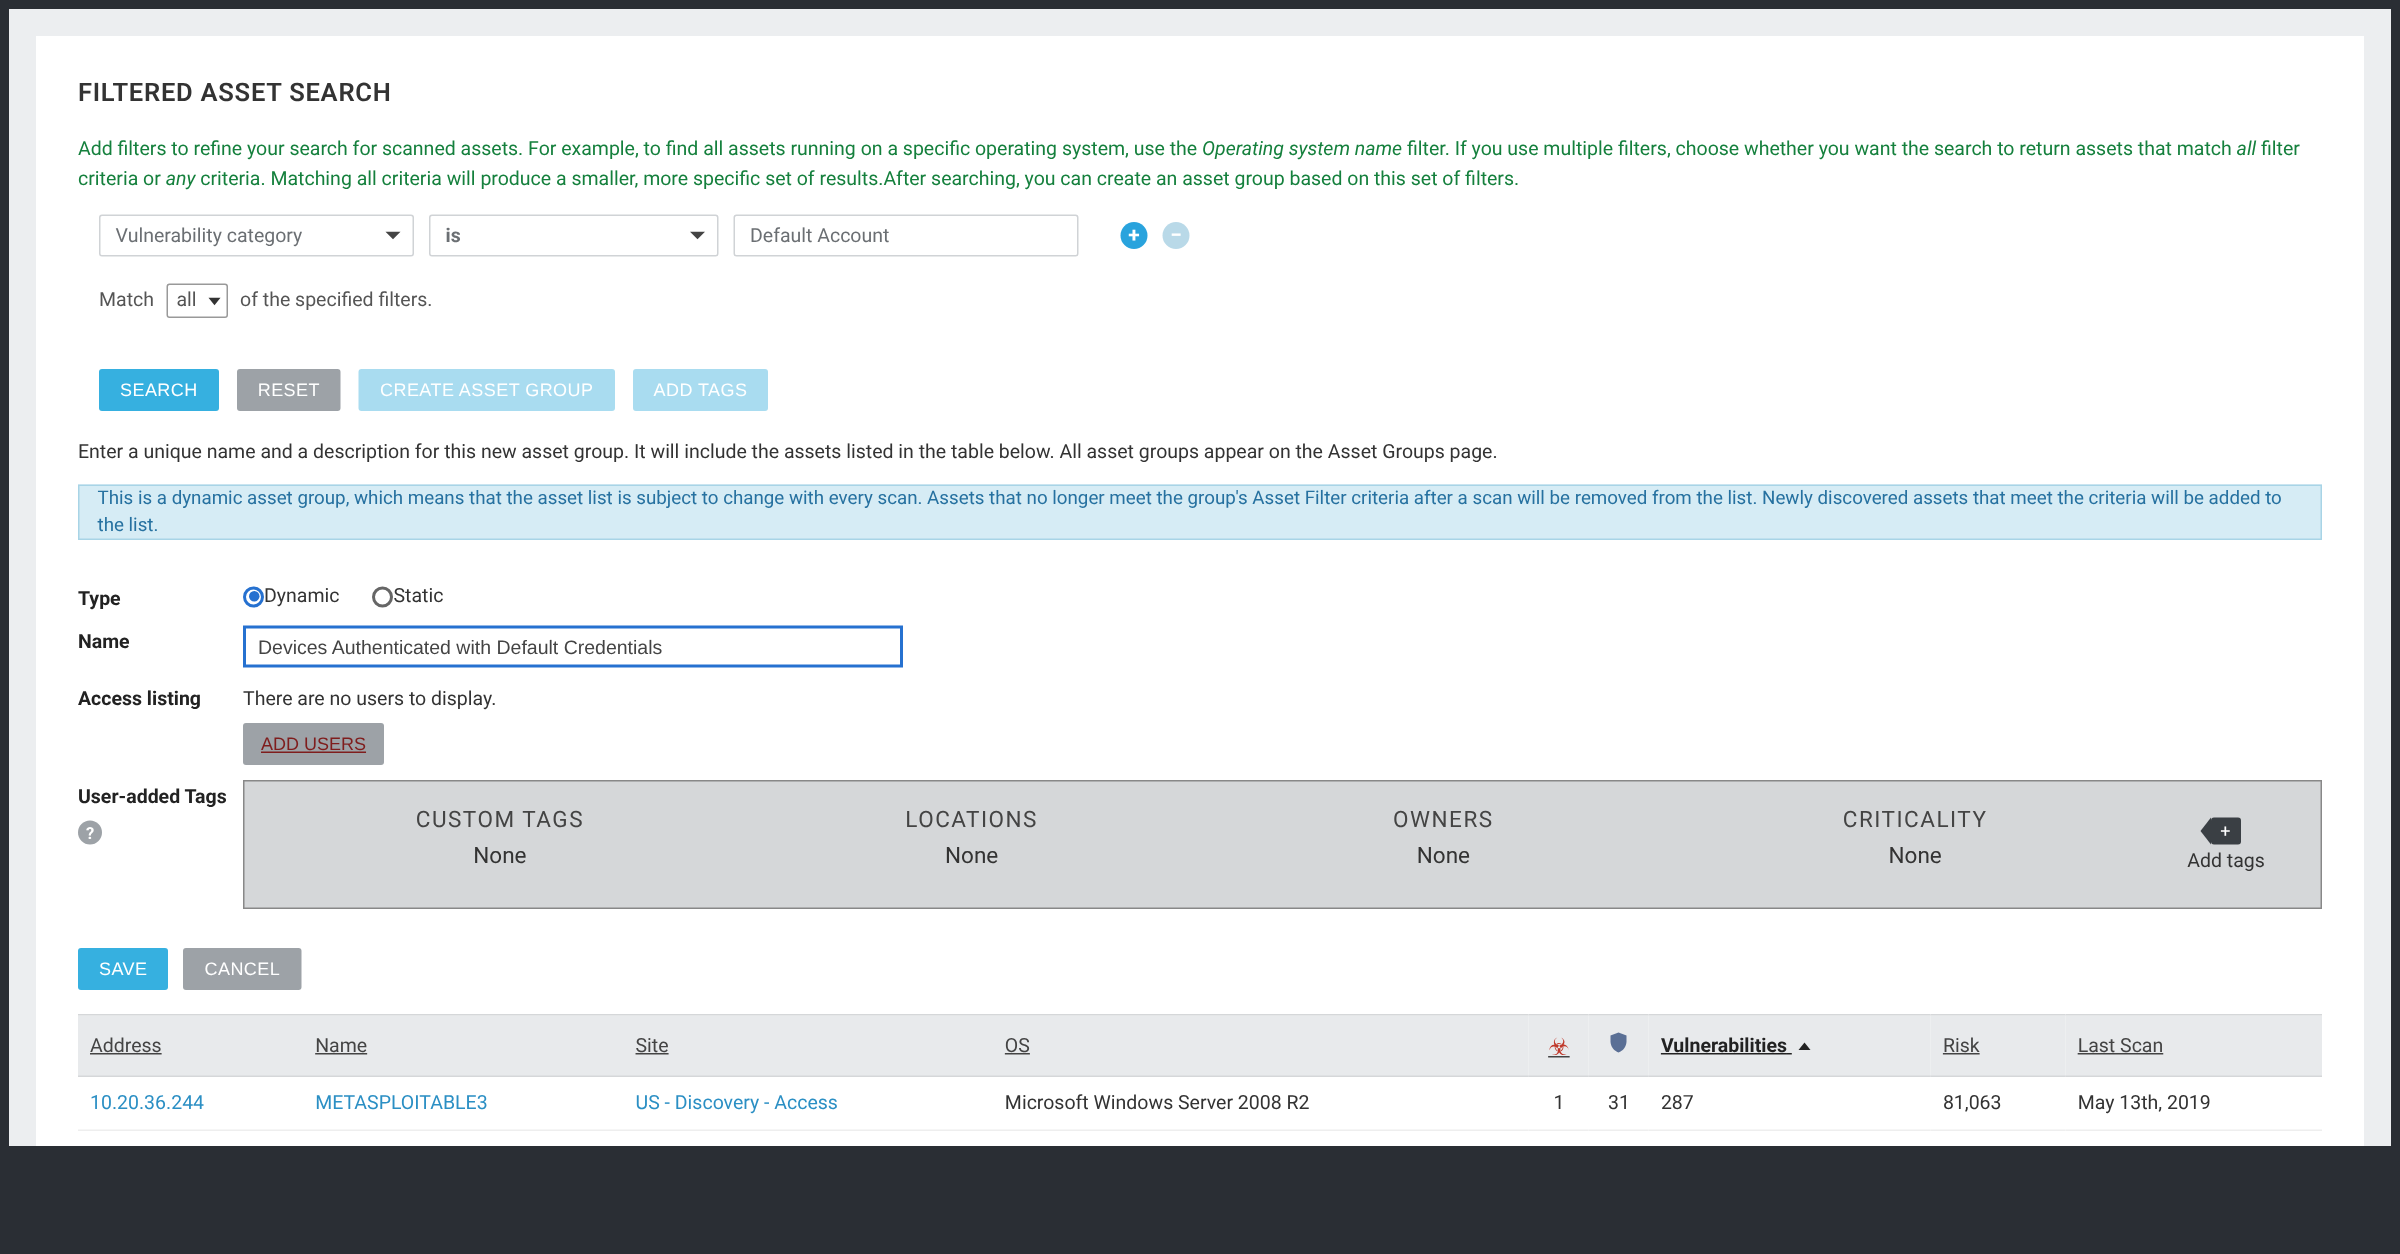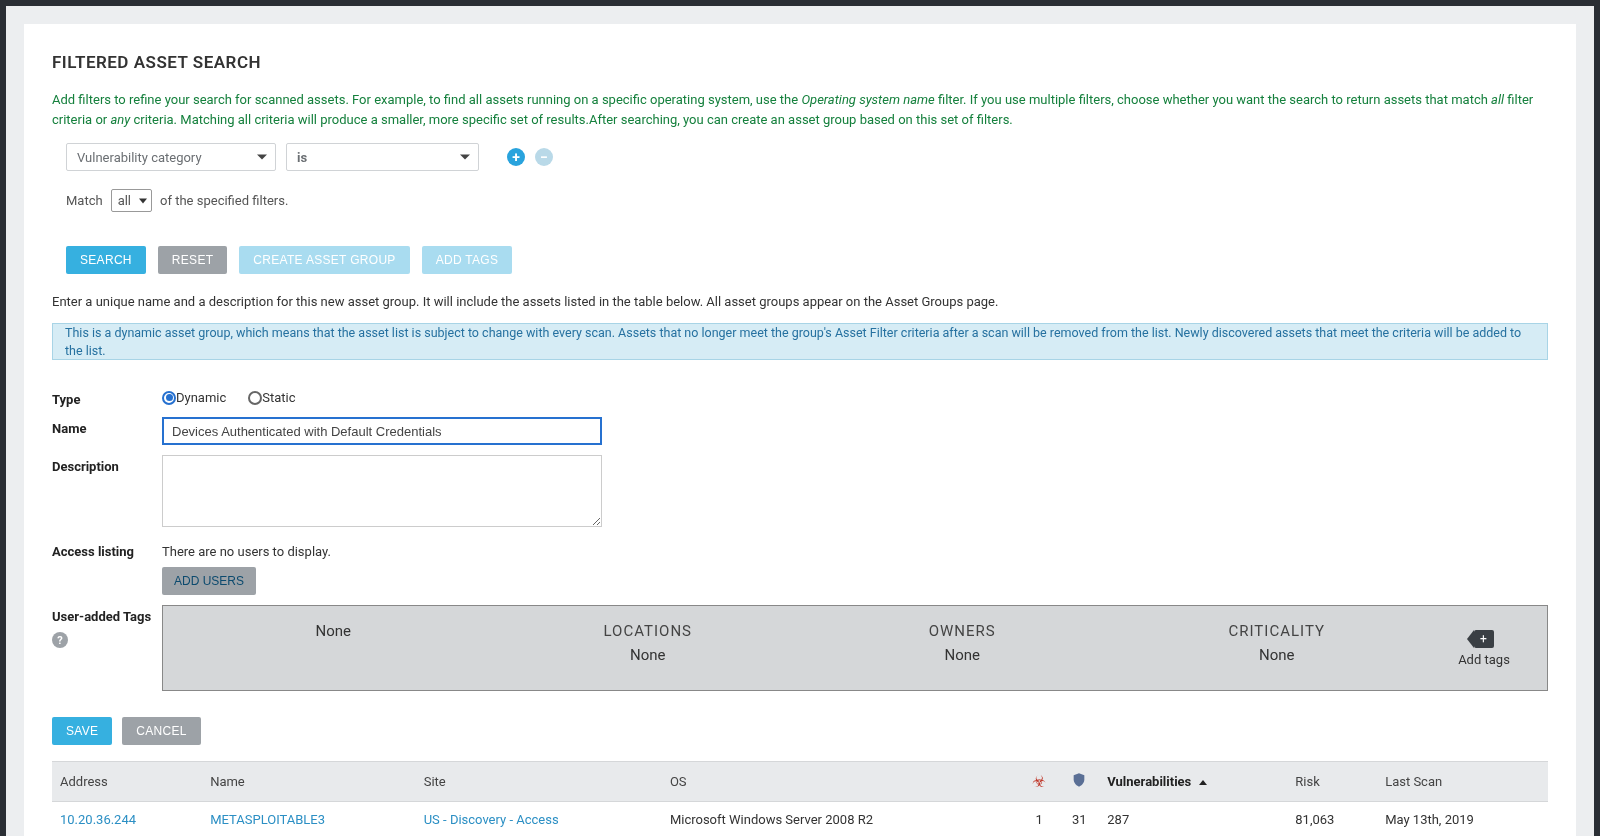--- a/index.html
+++ b/index.html
@@ -165,23 +165,24 @@
       width: 440px;
       height: 72px;
       border: 1px solid #ccc;
       padding: 6px 8px;
       font-size: 13px;
       resize: both;
     }
     
     .access-text { font-size: 13px; color: #333; padding-top: 4px; }
     .btn-small {
-      background: #9da2a7; color: #0c4a6e; border: none; border-radius: 2px;
+      background: #9da2a7; color: #7f1d1d; border: none; border-radius: 2px;
       padding: 7px 12px; font-size: 12px; font-weight: 500; cursor: pointer;
       margin-top: 8px;
+      text-decoration: underline;
     }
     
     .tags-box {
       background: #d5d7d9;
       border: 1px solid #888;
       padding: 16px 18px;
       flex: 1;
       display: flex;
       gap: 10px;
       min-height: 86px;
@@ -225,20 +226,21 @@
     
     .assets-table { width: 100%; border-collapse: collapse; font-size: 13px; }
     .assets-table thead th {
       background: #e8eaec;
       text-align: left;
       padding: 10px 8px;
       font-weight: 400;
       color: #444;
       border-top: 1px solid #d5d7d9;
       border-bottom: 1px solid #d5d7d9;
+      text-decoration: underline;
     }
     .assets-table thead th.bold { font-weight: 700; color: #222; }
     .assets-table tbody td {
       padding: 10px 8px;
       color: #333;
       border-bottom: 1px solid #eee;
     }
     .assets-table tbody td.link { color: #2b8fc4; }
     .assets-table th.icon-col, .assets-table td.icon-col { width: 40px; text-align: center; }
     .sort-caret {
@@ -267,20 +269,23 @@
     </p>
 
     <div class="filter-row">
       <div class="select-box w1">
         <span>Vulnerability category</span>
         <span class="chevron"></span>
       </div>
       <div class="select-box w2">
         <span>is</span>
         <span class="chevron"></span>
+      </div>
+      <div class="select-box w3">
+        <span>Default Account</span>
       </div>
       <div style="display:flex; gap:2px; margin-left:10px;">
         <span class="icon-btn add">+</span>
         <span class="icon-btn remove">−</span>
       </div>
     </div>
 
     <div class="match-row">
       <span>Match</span>
       <div class="match-select">
@@ -319,42 +324,37 @@
       </div>
     </div>
 
     <div class="form-row">
       <div class="form-label">Name</div>
       <div class="form-field">
         <input class="text-input" type="text" value="Devices Authenticated with Default Credentials" style="">
       </div>
     </div>
 
-    <div class="form-row">
-      <div class="form-label">Description</div>
-      <div class="form-field">
-        <textarea class="textarea-input" style=""></textarea>
-      </div>
-    </div>
 
     <div class="form-row">
       <div class="form-label">Access listing</div>
       <div class="form-field">
         <div class="access-text">There are no users to display.</div>
         <button class="btn-small">ADD USERS</button>
       </div>
     </div>
 
     <div class="form-row" style="margin-top:4px;">
       <div class="form-label tags-label-col">
         <span>User-added Tags</span>
         <span class="help-icon">?</span>
       </div>
       <div class="tags-box">
         <div class="tag-col">
+          <div class="tag-col-title">CUSTOM TAGS</div>
           <div class="tag-col-val">None</div>
         </div>
         <div class="tag-col">
           <div class="tag-col-title">LOCATIONS</div>
           <div class="tag-col-val">None</div>
         </div>
         <div class="tag-col">
           <div class="tag-col-title">OWNERS</div>
           <div class="tag-col-val">None</div>
         </div>

